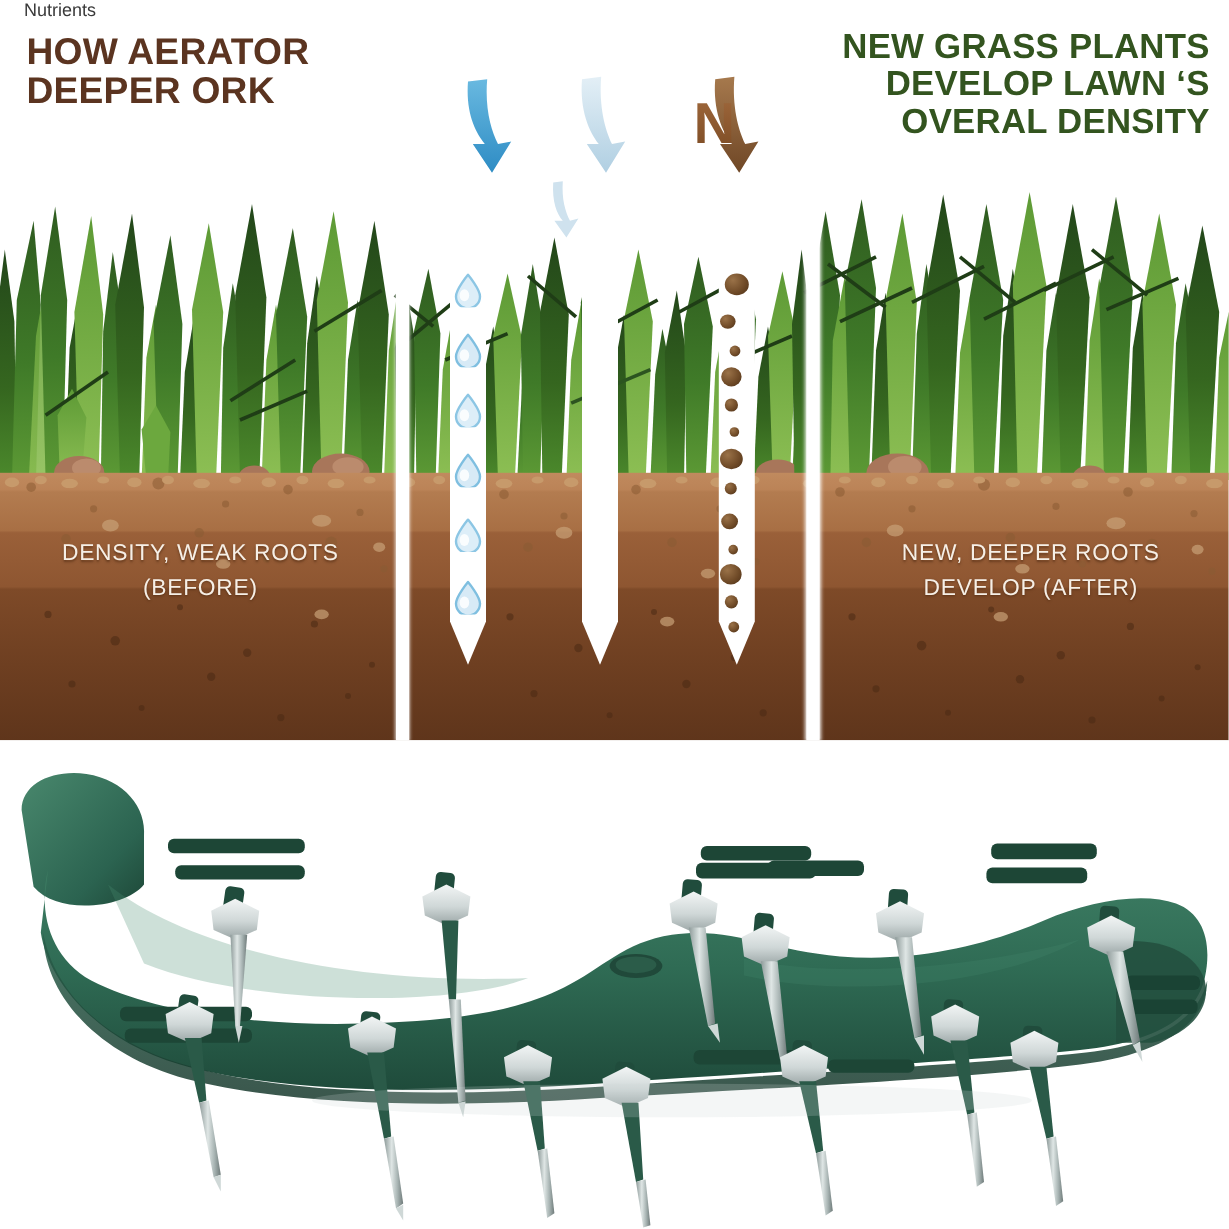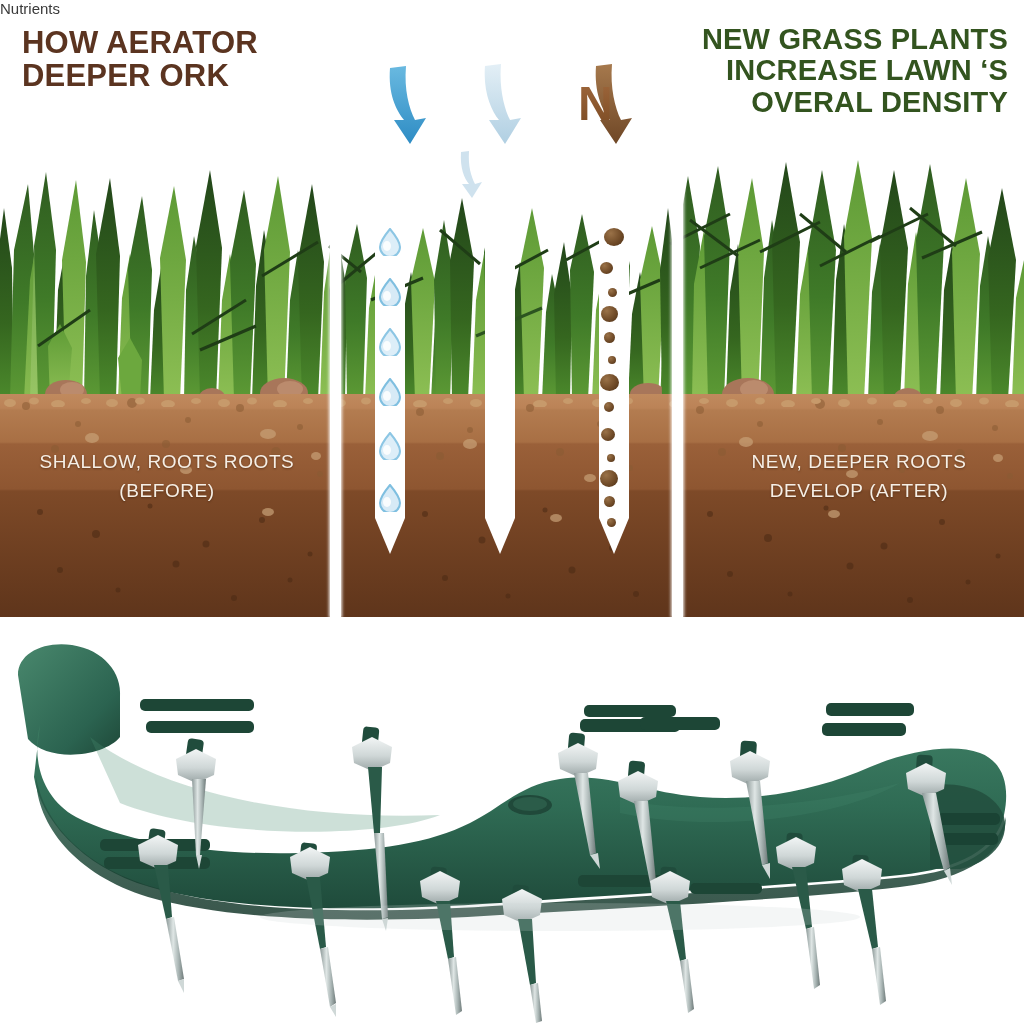--- a/index.html
+++ b/index.html
@@ -19,21 +19,21 @@
            background:linear-gradient(180deg,#7ec9ea 0%,#3f9fd0 100%);
            -webkit-background-clip:text;background-clip:text;color:transparent;}
   #lbl-h2o .sub{font-size:33px;vertical-align:-16px;}
   #lbl-o2{left:471px;top:8px;font-size:56px;
            background:linear-gradient(180deg,#2a73a8 0%,#15557f 100%);
            -webkit-background-clip:text;background-clip:text;color:transparent;}
   #lbl-o2 .sub{font-size:34px;vertical-align:-16px;}
   #lbl-n{left:578px;top:76px;font-size:48px;
            background:linear-gradient(180deg,#a1693d 0%,#7a4a23 100%);
            -webkit-background-clip:text;background-clip:text;color:transparent;}
-  #lbl-nutrients{left:567px;top:122px;font-size:15px;color:#3a3a3a;font-weight:normal;}
+  #lbl-nutrients{left:567px;top:122px;font-size:15px;color:#3a3a3a;font-weight:normal;padding-left:20px;}
 
   
   .arrow-svg{position:absolute;}
   #arr-h2o{left:382px;top:60px;}
   #arr-o2{left:477px;top:60px;}
   #arr-n{left:588px;top:60px;}
 
   
   #soil{position:absolute;left:0;top:394px;width:1024px;height:223px;
         background:
@@ -337,21 +337,21 @@
             <ellipse cx="872" cy="6" rx="5" ry="3.5"></ellipse>
           <ellipse cx="900" cy="9" rx="7" ry="4"></ellipse>
             <ellipse cx="928" cy="6" rx="5" ry="3"></ellipse>
           <ellipse cx="956" cy="8" rx="6" ry="4"></ellipse>
             <ellipse cx="984" cy="6" rx="5" ry="3.5"></ellipse>
           <ellipse cx="1012" cy="9" rx="7" ry="4"></ellipse>
         </g>
       </svg>
     </div>
 
-    <div class="soil-label" id="soil-label-left">SHALLOW, ROOTS ROOTS
+    <div class="soil-label" id="soil-label-left">DENSITY, WEAK ROOTS
 (BEFORE)</div>
     <div class="soil-label" id="soil-label-right">NEW, DEEPER ROOTS
 DEVELOP (AFTER)</div>
 
     <div class="divider" style="left:330px;top:150px;width:11px;height:467px;"></div>
     <div class="divider" style="left:672px;top:150px;width:11px;height:467px;"></div>
 
     <svg class="channel" style="left:372px;top:196px;" width="36" height="362" viewBox="0 0 36 362">
       <path d="M3 0 H33 V322 L18 358 L3 322 Z" fill="#ffffff"></path>
     </svg>
@@ -431,21 +431,21 @@
       <path d="M8 6 C6 32 14 50 22 60 L12 60 L28 84 L44 58 L33 60 C27 48 22 28 24 4 Z" fill="url(#agn)"></path>
     </svg>
 
     <svg class="arrow-svg" style="left:455px;top:148px;" width="34" height="52" viewBox="0 0 34 52">
       <path d="M6 4 C5 20 9 30 14 36 L7 36 L17 50 L27 34 L20 36 C16 28 13 18 14 3 Z" fill="#cfe2ee"></path>
     </svg>
 
     <div class="headline" id="hl-left">HOW AERATOR
 DEEPER ORK</div>
     <div class="headline" id="hl-right">NEW GRASS PLANTS
-INCREASE LAWN  ‘S
+DEVELOP LAWN  ‘S
 OVERAL DENSITY</div>
 
 
 
     <div class="chem" id="lbl-n"><span>N</span></div>
 
     <div id="lbl-nutrients">Nutrients</div>
 
   </section>
 

